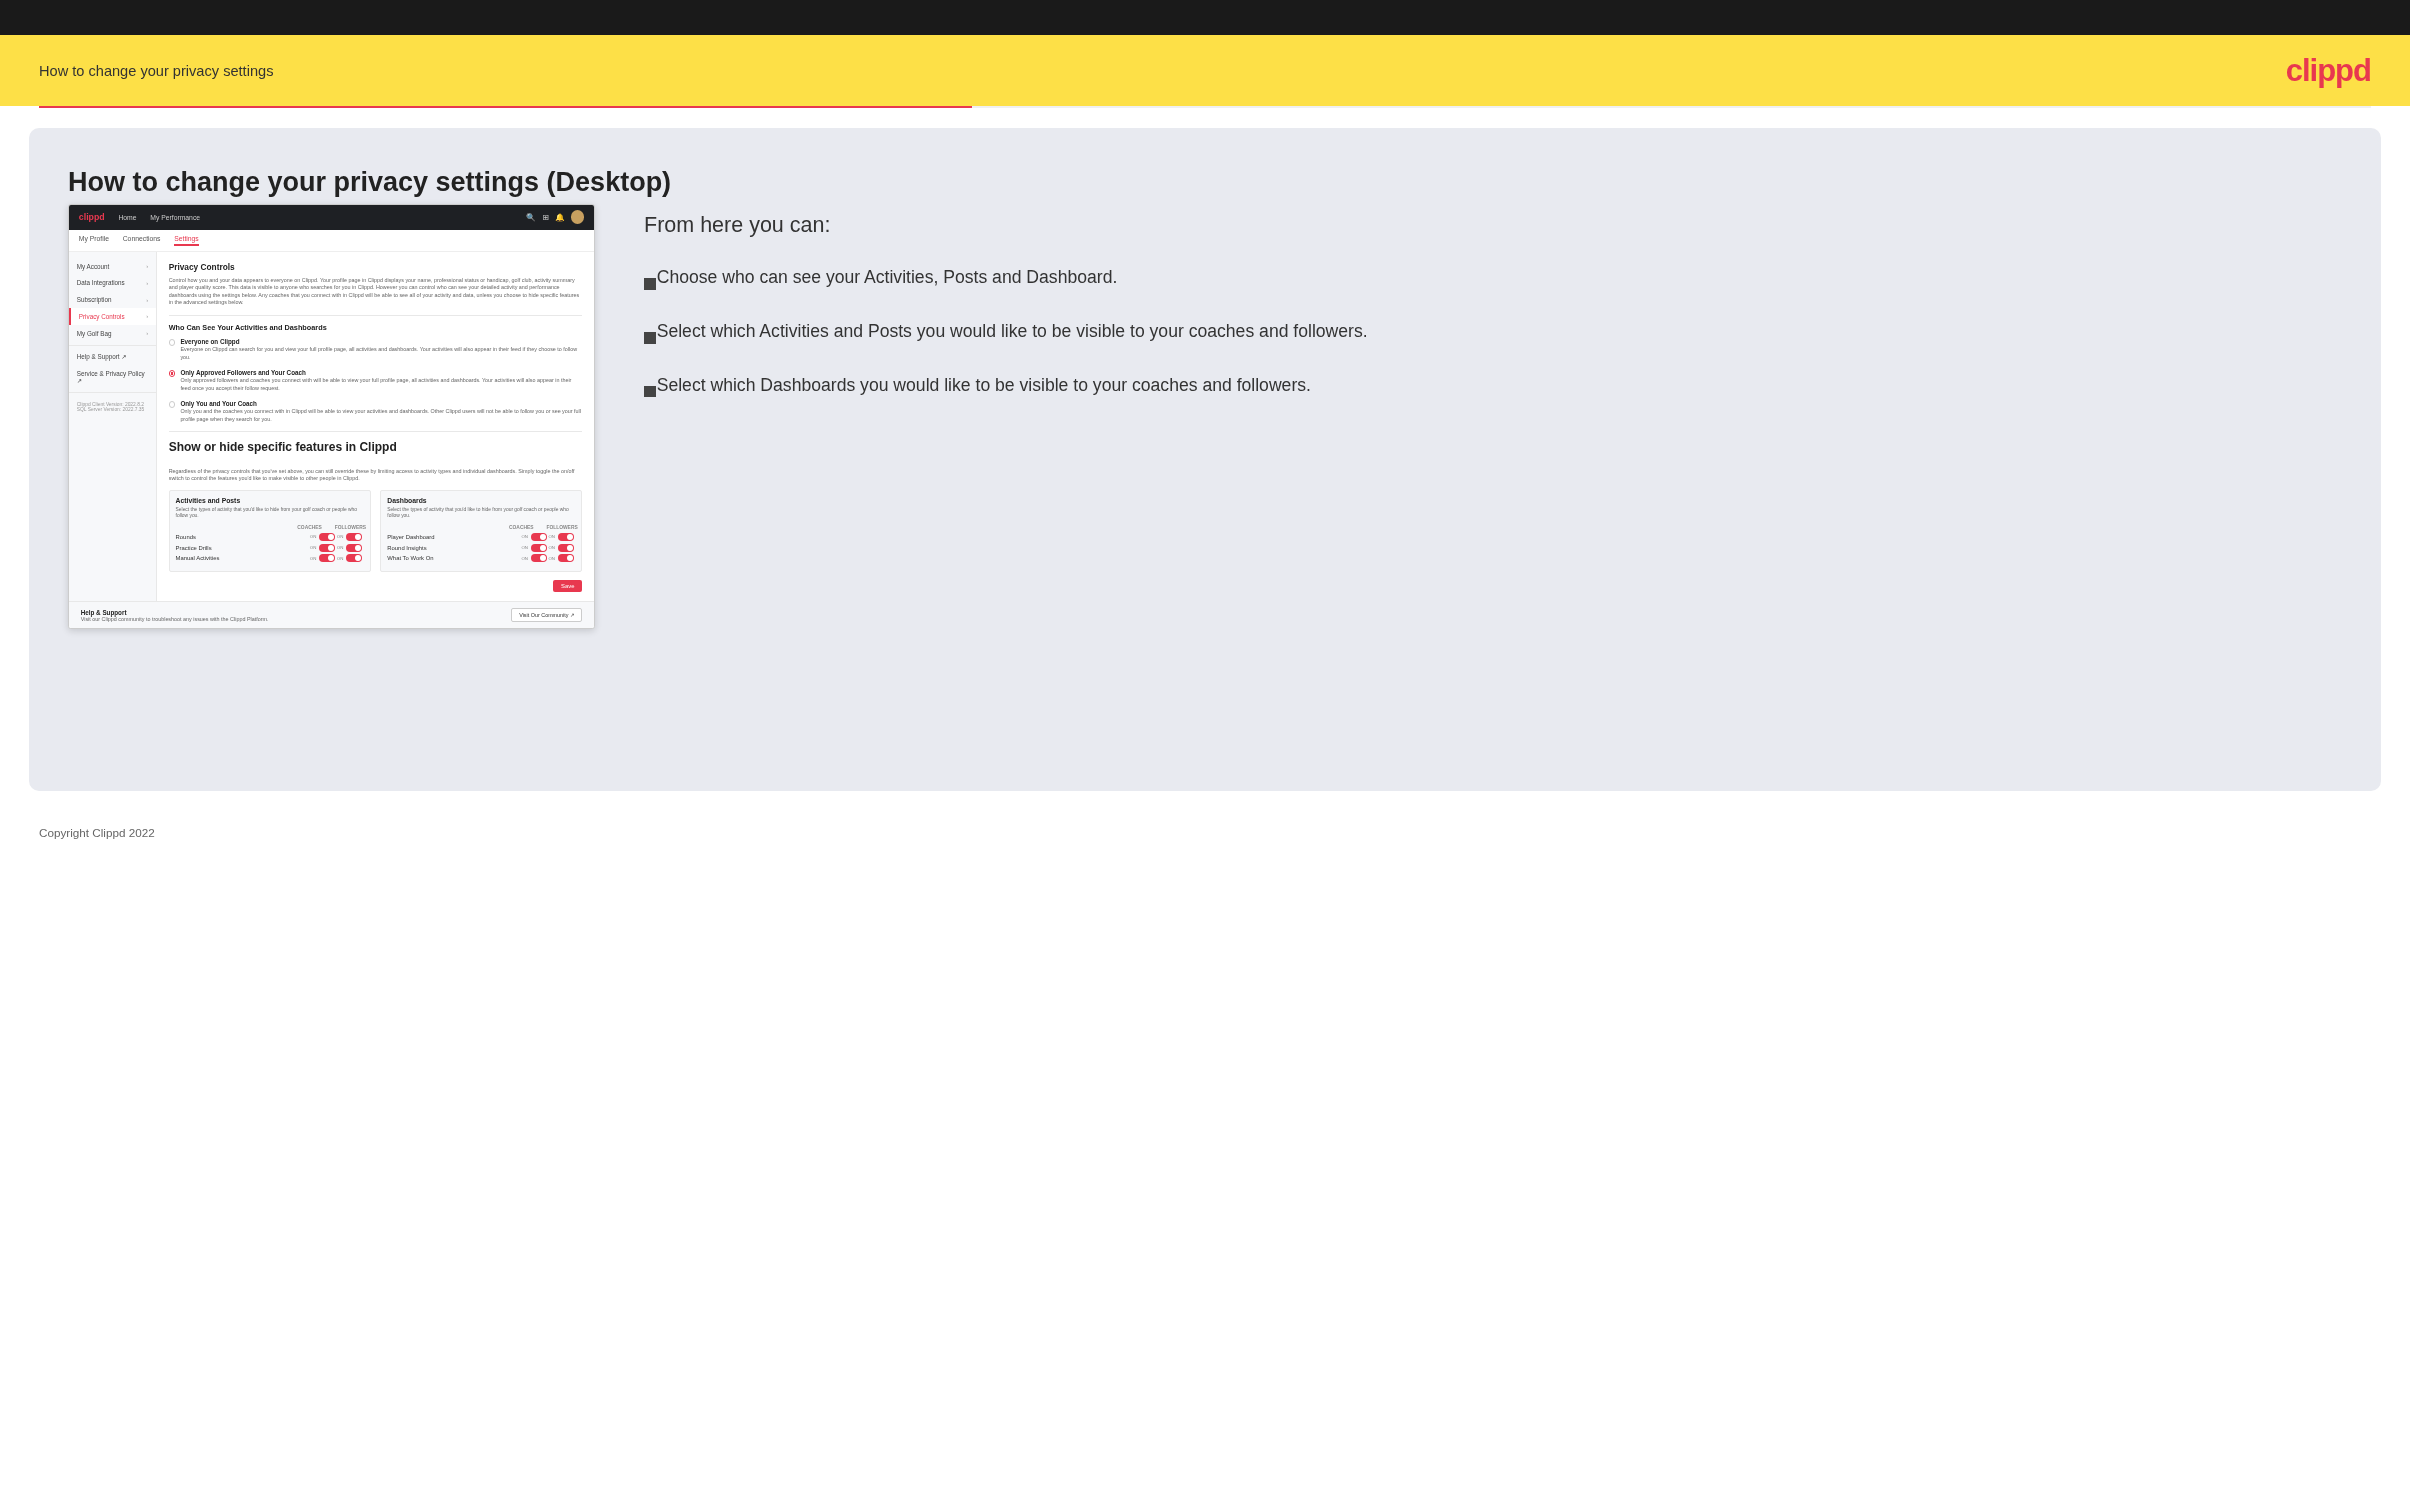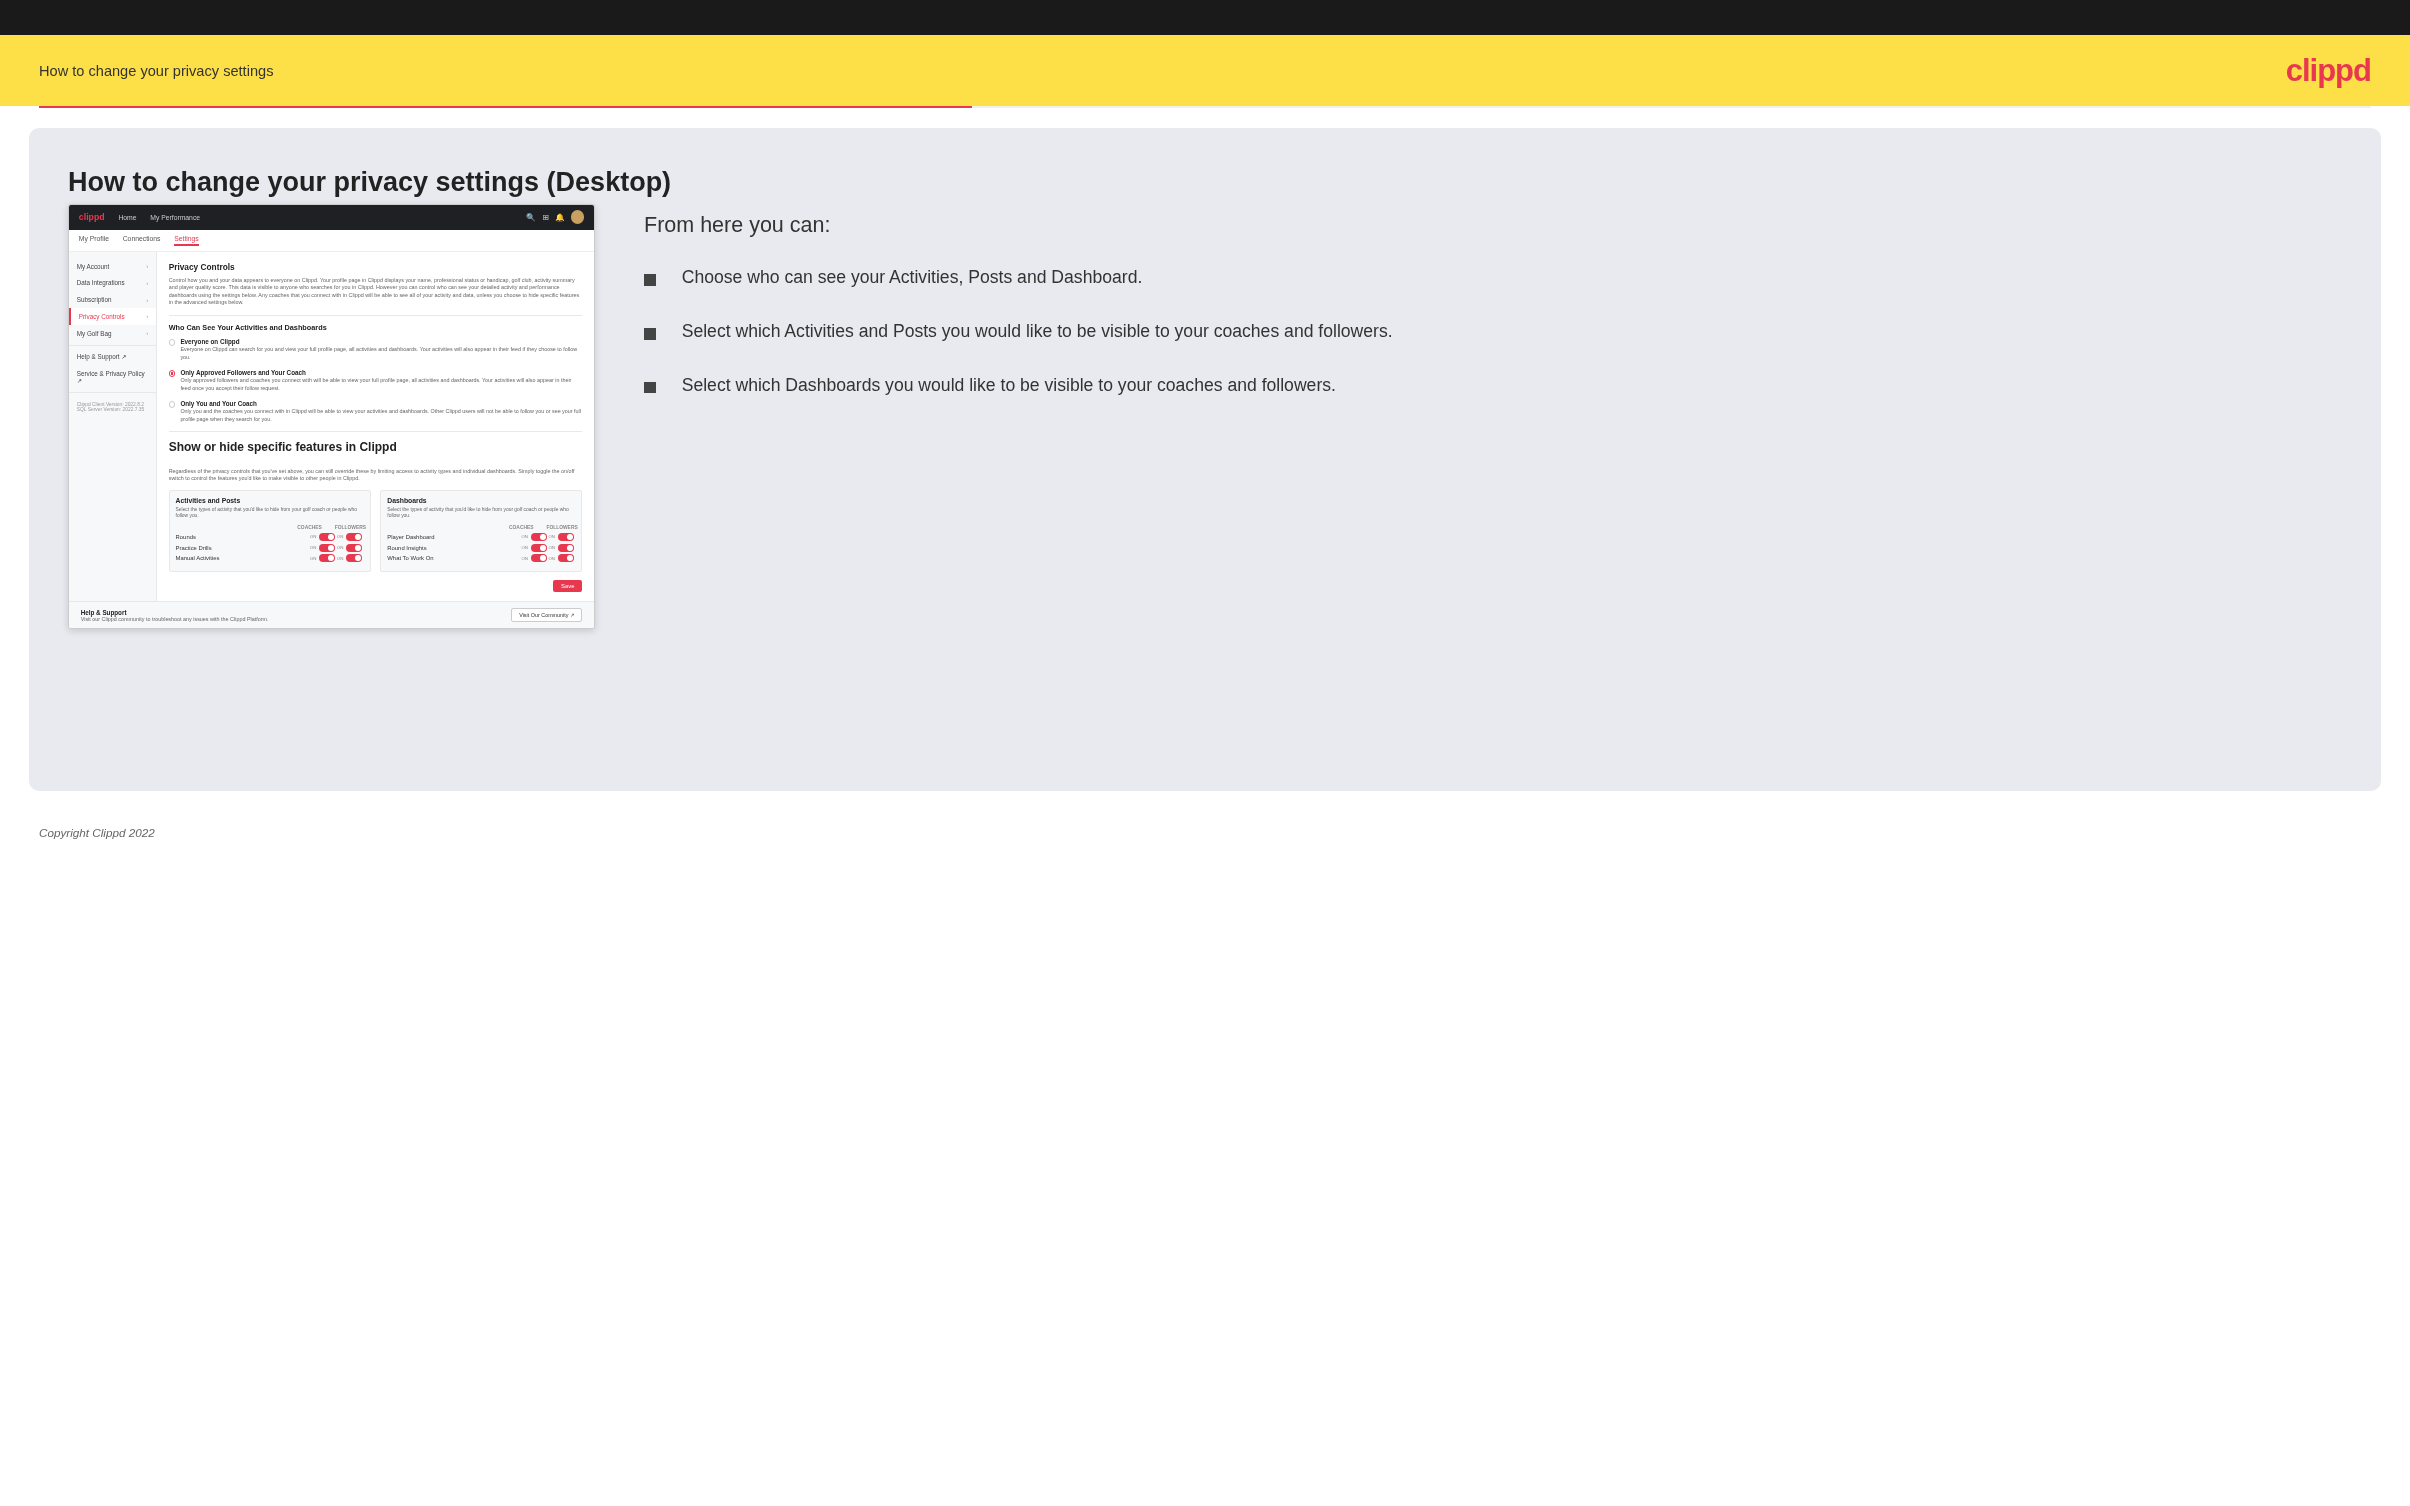--- a/index.html
+++ b/index.html
@@ -396,42 +396,41 @@
       margin-bottom: 27px;
     }
     .bullet-list {
       list-style: none;
       display: flex;
       flex-direction: column;
       gap: 29px;
     }
     .bullet-item {
       display: flex;
-      align-items: center;
-      gap: 26px;
+      align-items: flex-end;
+      gap: 1px;
     }
     .bullet-square {
       width: 11.7px;
       height: 11.7px;
       background: #444;
       flex-shrink: 0;
       margin-top: 4.9px;
     }
     .bullet-text {
       font-size: 17.6px;
       color: #333;
       line-height: 1.4;
     }
 
     
     .footer {
       padding: 15.6px 39px;
       font-size: 11.7px;
       color: #666;
-      font-style: italic;
     }
   </style>
 </head>
 <body>
 
 <div class="top-bar"></div>
 
 <div class="header">
   <span class="header-title">How to change your privacy settings</span>
   <span class="logo">clippd</span>

